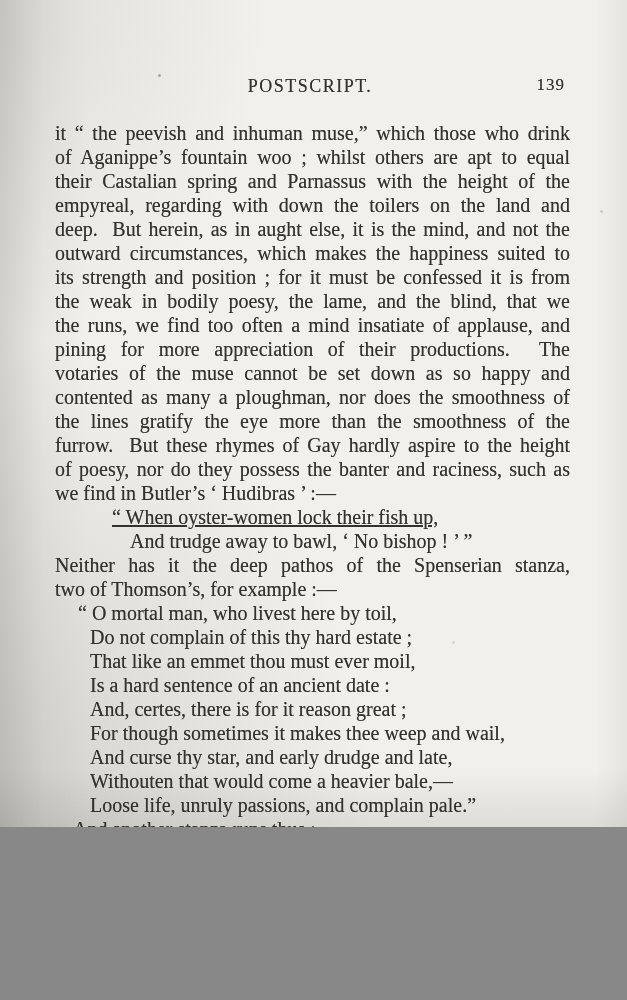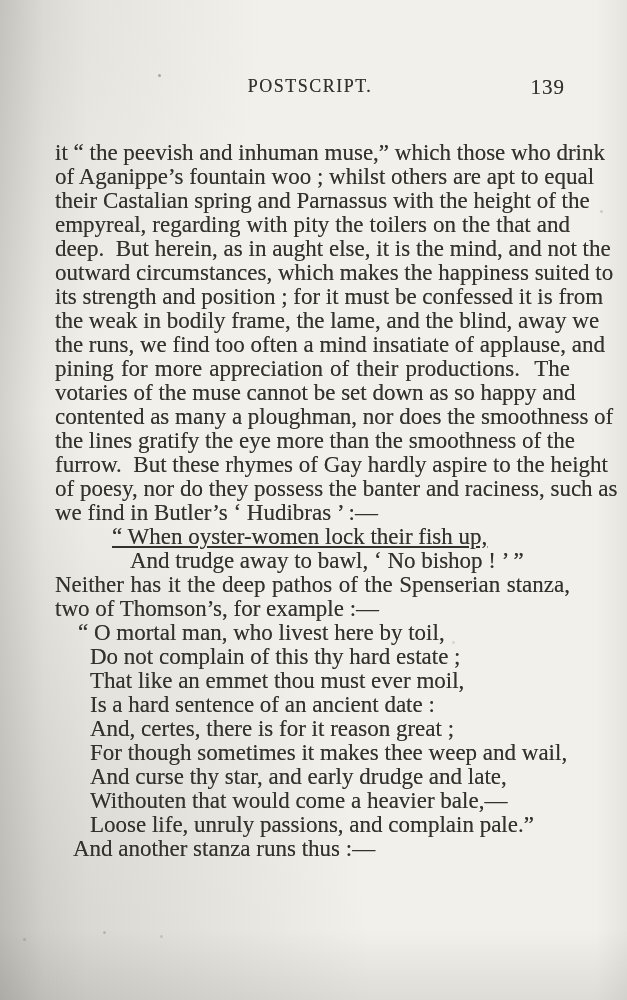--- a/index.html
+++ b/index.html
@@ -3,21 +3,21 @@
 <meta charset="utf-8">
 <style>
   html, body {
     margin: 0;
     padding: 0;
     background: #888;
   }
   .page {
     position: relative;
     width: 627px;
-    height: 1000px;
+    height: 827px;
     margin: 0 auto;
     background: #f2f0ea;
     font-family: "Liberation Serif", "DejaVu Serif", serif;
     color: #33312c;
     overflow: hidden;
     text-shadow: 0 0 0.5px rgba(51,49,44,0.55);
   }
   
   .vignette {
     position: absolute;
@@ -49,31 +49,30 @@
     position: absolute;
     left: 0;
     right: 0;
     text-align: center;
     letter-spacing: 1.5px;
   }
   .page-number {
     position: absolute;
     right: 0;
     top: -1px;
-    font-size: 21px;
+    font-size: 17px;
     letter-spacing: 1px;
   }
   .body-text {
     position: absolute;
     top: 121px;
     left: 55px;
     width: 515px;
-    font-size: 23px;
+    font-size: 20px;
     line-height: 24px;
-    margin-top: 20px;
   }
   .line {
     text-align: justify;
     text-align-last: justify;
     height: 24px;
     white-space: nowrap;
   }
   .line.no-justify {
     text-align: left;
     text-align-last: left;
@@ -95,25 +94,25 @@
   <div class="header">
     <div class="header-title">POSTSCRIPT.</div>
     <div class="page-number">139</div>
   </div>
 
   <div class="body-text">
     <div>
         <div class="line">it “ the peevish and inhuman muse,” which those who drink</div>
         <div class="line">of Aganippe’s fountain woo ; whilst others are apt to equal</div>
         <div class="line">their Castalian spring and Parnassus with the height of the</div>
-        <div class="line">empyreal, regarding with pity the toilers on the that and</div>
+        <div class="line">empyreal, regarding with down the toilers on the land and</div>
         <div class="line">deep.&nbsp; But herein, as in aught else, it is the mind, and not the</div>
         <div class="line">outward circumstances, which makes the happiness suited to</div>
         <div class="line">its strength and position ; for it must be confessed it is from</div>
-        <div class="line">the weak in bodily frame, the lame, and the blind, away we</div>
+        <div class="line">the weak in bodily poesy, the lame, and the blind, that we</div>
         <div class="line">the runs, we find too often a mind insatiate of applause, and</div>
         <div class="line">pining for more appreciation of their productions.&nbsp;&nbsp;The</div>
         <div class="line">votaries of the muse cannot be set down as so happy and</div>
         <div class="line">contented as many a ploughman, nor does the smoothness of</div>
         <div class="line">the lines gratify the eye more than the smoothness of the</div>
         <div class="line">furrow.&nbsp; But these rhymes of Gay hardly aspire to the height</div>
         <div class="line">of poesy, nor do they possess the banter and raciness, such as</div>
         <div class="line no-justify">we find in Butler’s ‘ Hudibras ’ :—</div>
       </div>
     <div>

